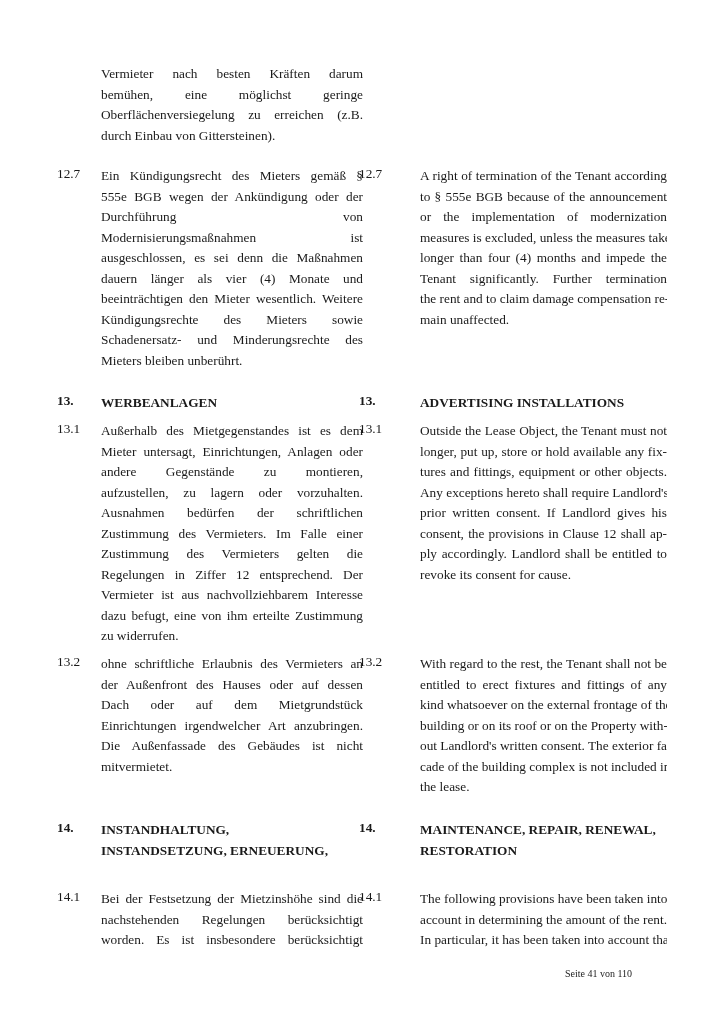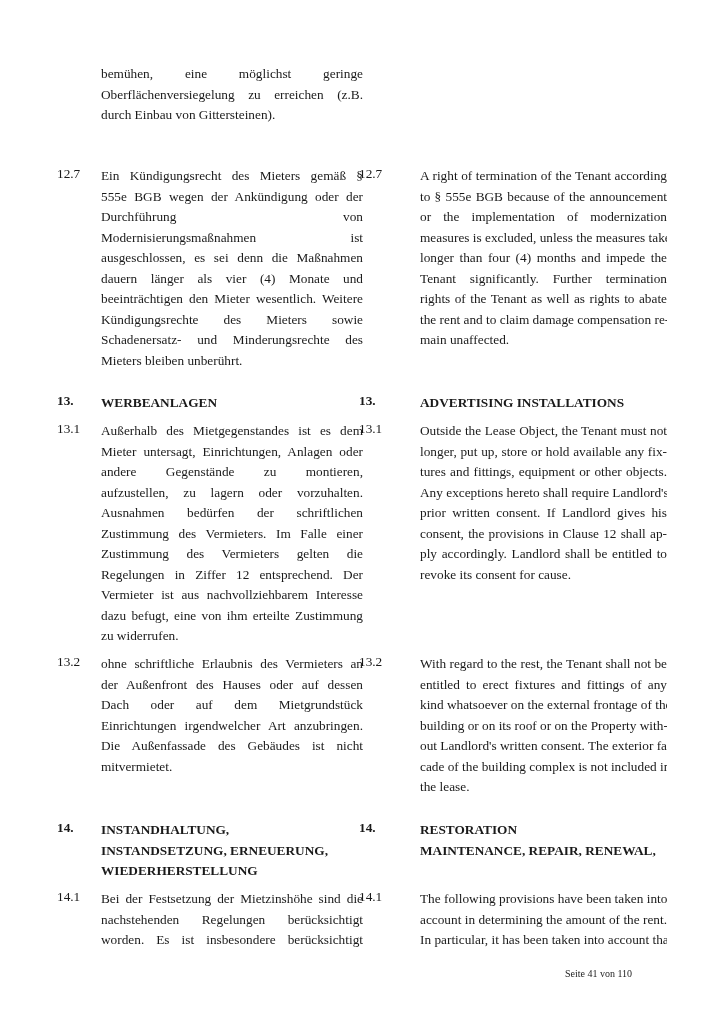--- a/index.html
+++ b/index.html
@@ -27,20 +27,21 @@
   .right { left: 359px; width: 288px; }
   .footer { position: absolute; left: 565px; top: 968px; font-size: 10px; color: #222; }
 </style>
 </head>
 <body>
 
 <div class="page">
 
   <div class="block left" style="top:64px;">
     <div class="body">
+      <div class="line">Vermieter nach besten Kräften darum</div>
       <div class="line">bemühen, eine möglichst geringe</div>
       <div class="line">Oberflächenversiegelung zu erreichen (z.B.</div>
       <div class="line last">durch Einbau von Gittersteinen).</div>
     </div>
   </div>
 
   <div class="block left" style="top:166px;">
     <div class="num">12.7</div>
     <div class="body">
       <div class="line">Ein Kündigungsrecht des Mieters gemäß §</div>
@@ -58,21 +59,20 @@
 
   <div class="block right" style="top:166px;">
     <div class="num">12.7</div>
     <div class="body">
       <div class="line">A right of termination of the Tenant according</div>
       <div class="line">to § 555e BGB because of the announcement</div>
       <div class="line">or the implementation of modernization</div>
       <div class="line">measures is excluded, unless the measures take</div>
       <div class="line">longer than four (4) months and impede the</div>
       <div class="line">Tenant significantly. Further termination</div>
-      <div class="line">rights of the Tenant as well as rights to abate</div>
       <div class="line">the rent and to claim damage compensation re-</div>
       <div class="line last">main unaffected.</div>
     </div>
   </div>
 
   <div class="block left heading" style="top:393px;">
     <div class="num">13.</div>
     <div class="body">
       <div class="line">WERBEANLAGEN</div>
     </div>
@@ -139,29 +139,28 @@
       <div class="line">cade of the building complex is not included in</div>
       <div class="line last">the lease.</div>
     </div>
   </div>
 
   <div class="block left heading" style="top:820px;">
     <div class="num">14.</div>
     <div class="body">
       <div class="line">INSTANDHALTUNG,</div>
       <div class="line">INSTANDSETZUNG, ERNEUERUNG,</div>
-      <div class="line">WIEDERHERSTELLUNG</div>
     </div>
   </div>
 
   <div class="block right heading" style="top:820px;">
     <div class="num">14.</div>
     <div class="body">
+      <div class="line">MAINTENANCE, REPAIR, RENEWAL,</div>
       <div class="line">RESTORATION</div>
-      <div class="line">MAINTENANCE, REPAIR, RENEWAL,</div>
     </div>
   </div>
 
   <div class="block left" style="top:889px;">
     <div class="num">14.1</div>
     <div class="body">
       <div class="line">Bei der Festsetzung der Mietzinshöhe sind die</div>
       <div class="line">nachstehenden Regelungen berücksichtigt</div>
       <div class="line">worden. Es ist insbesondere berücksichtigt</div>
     </div>

